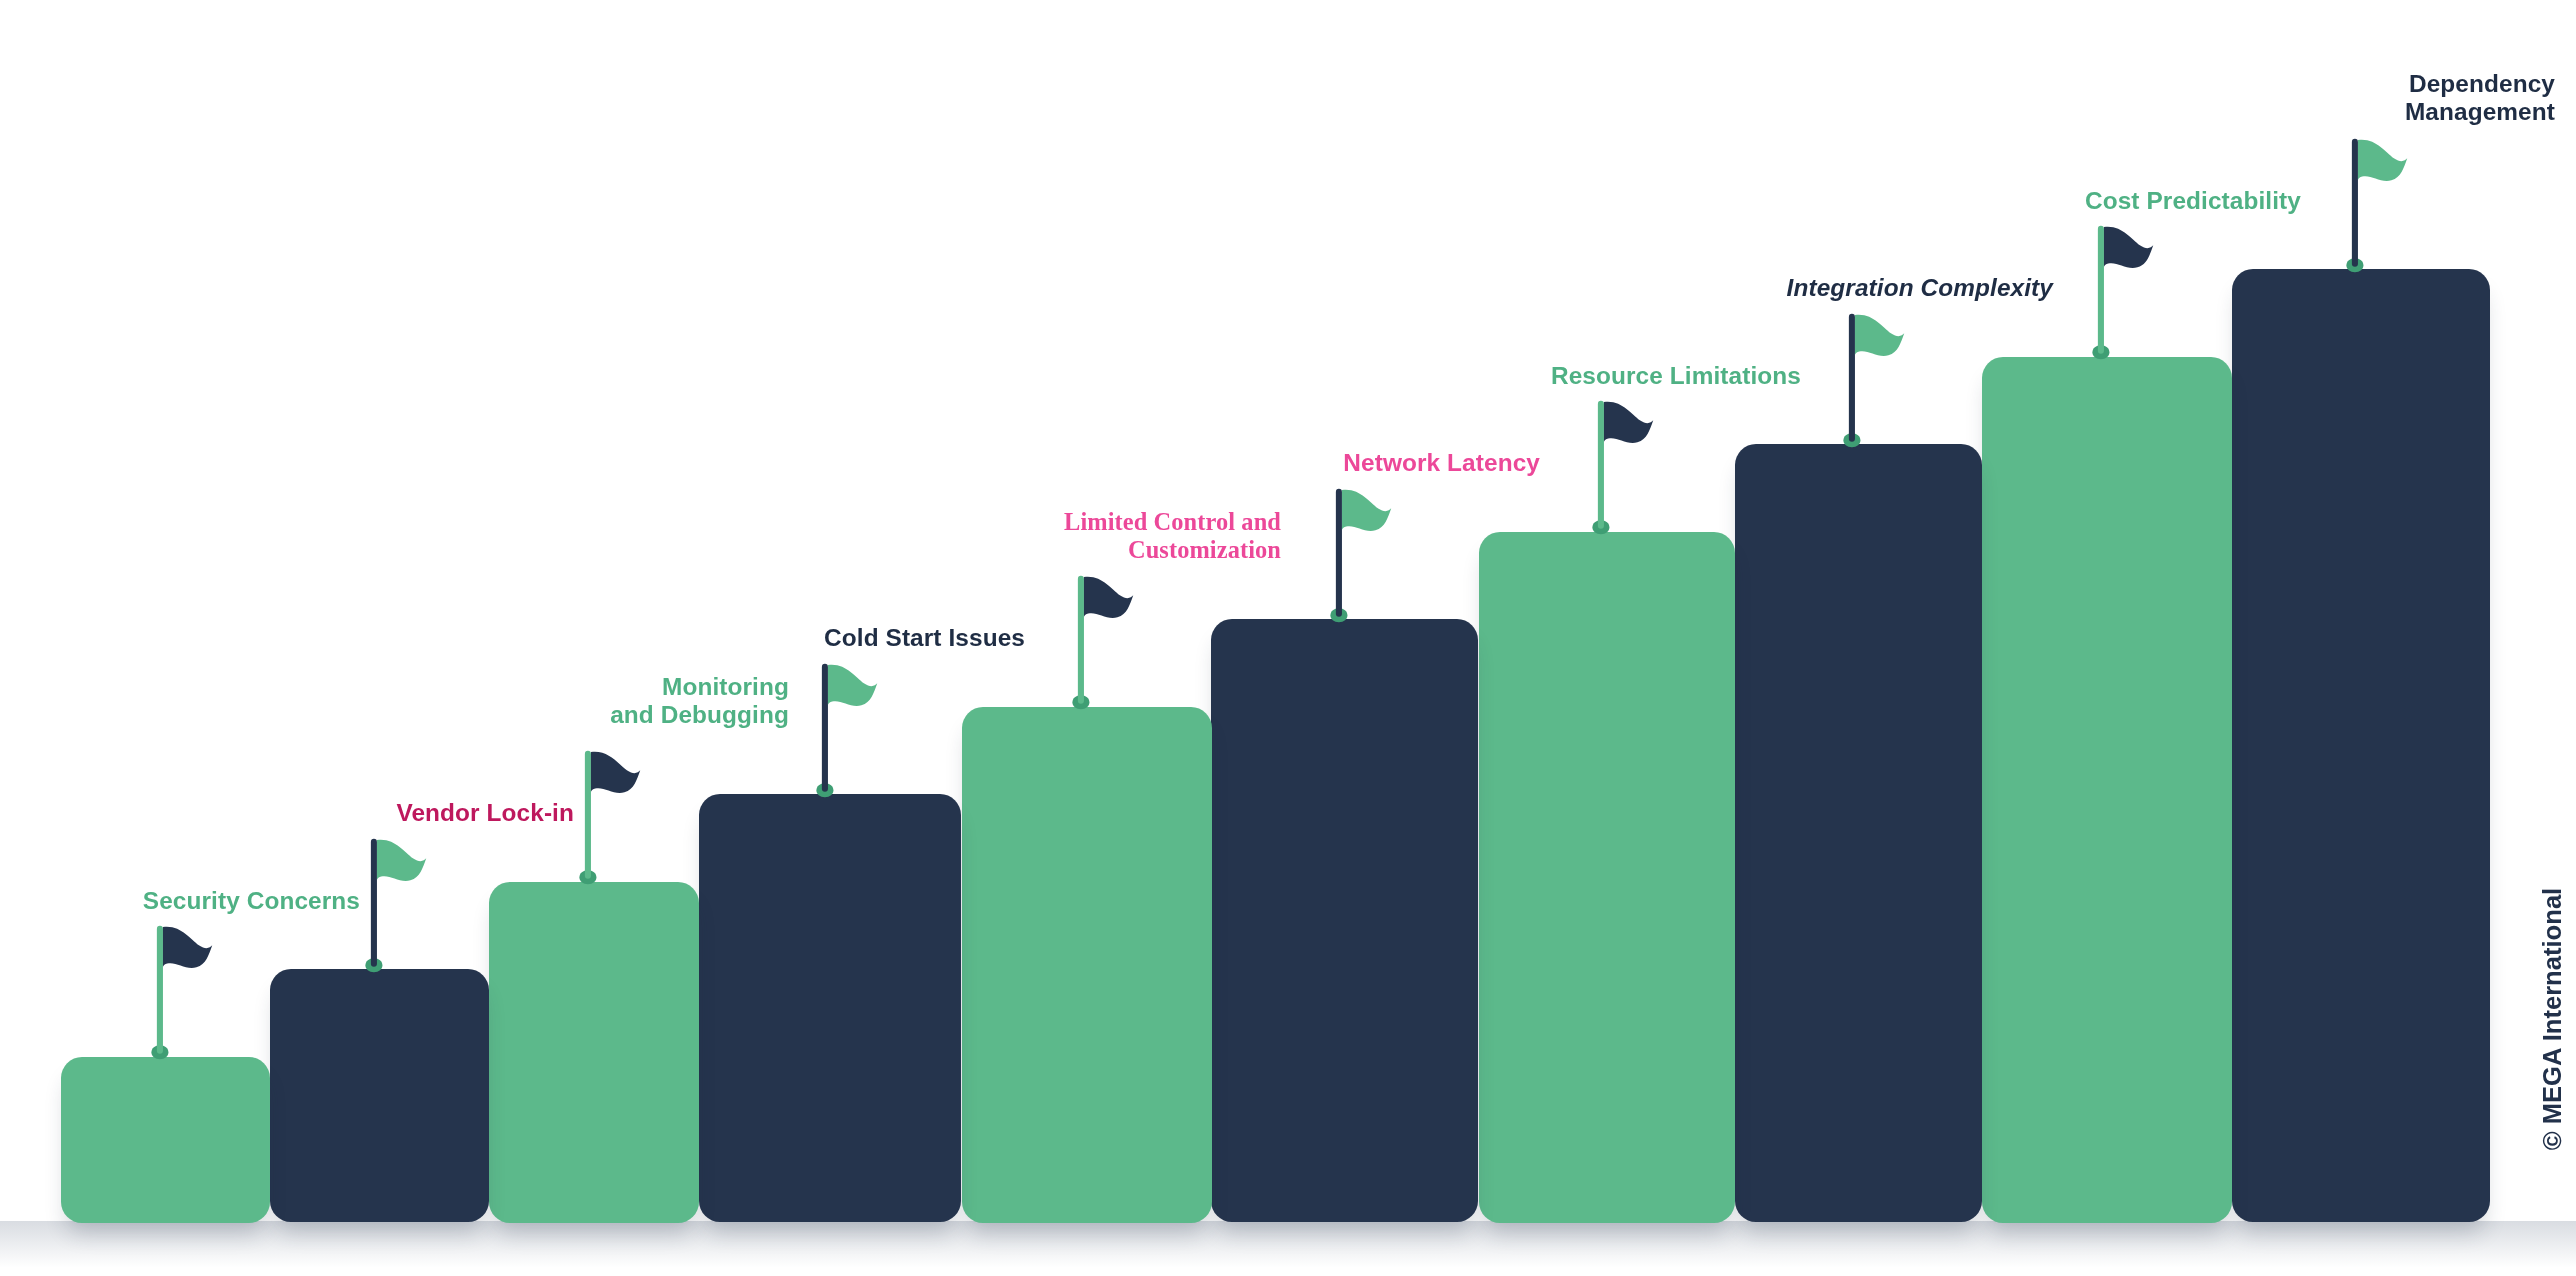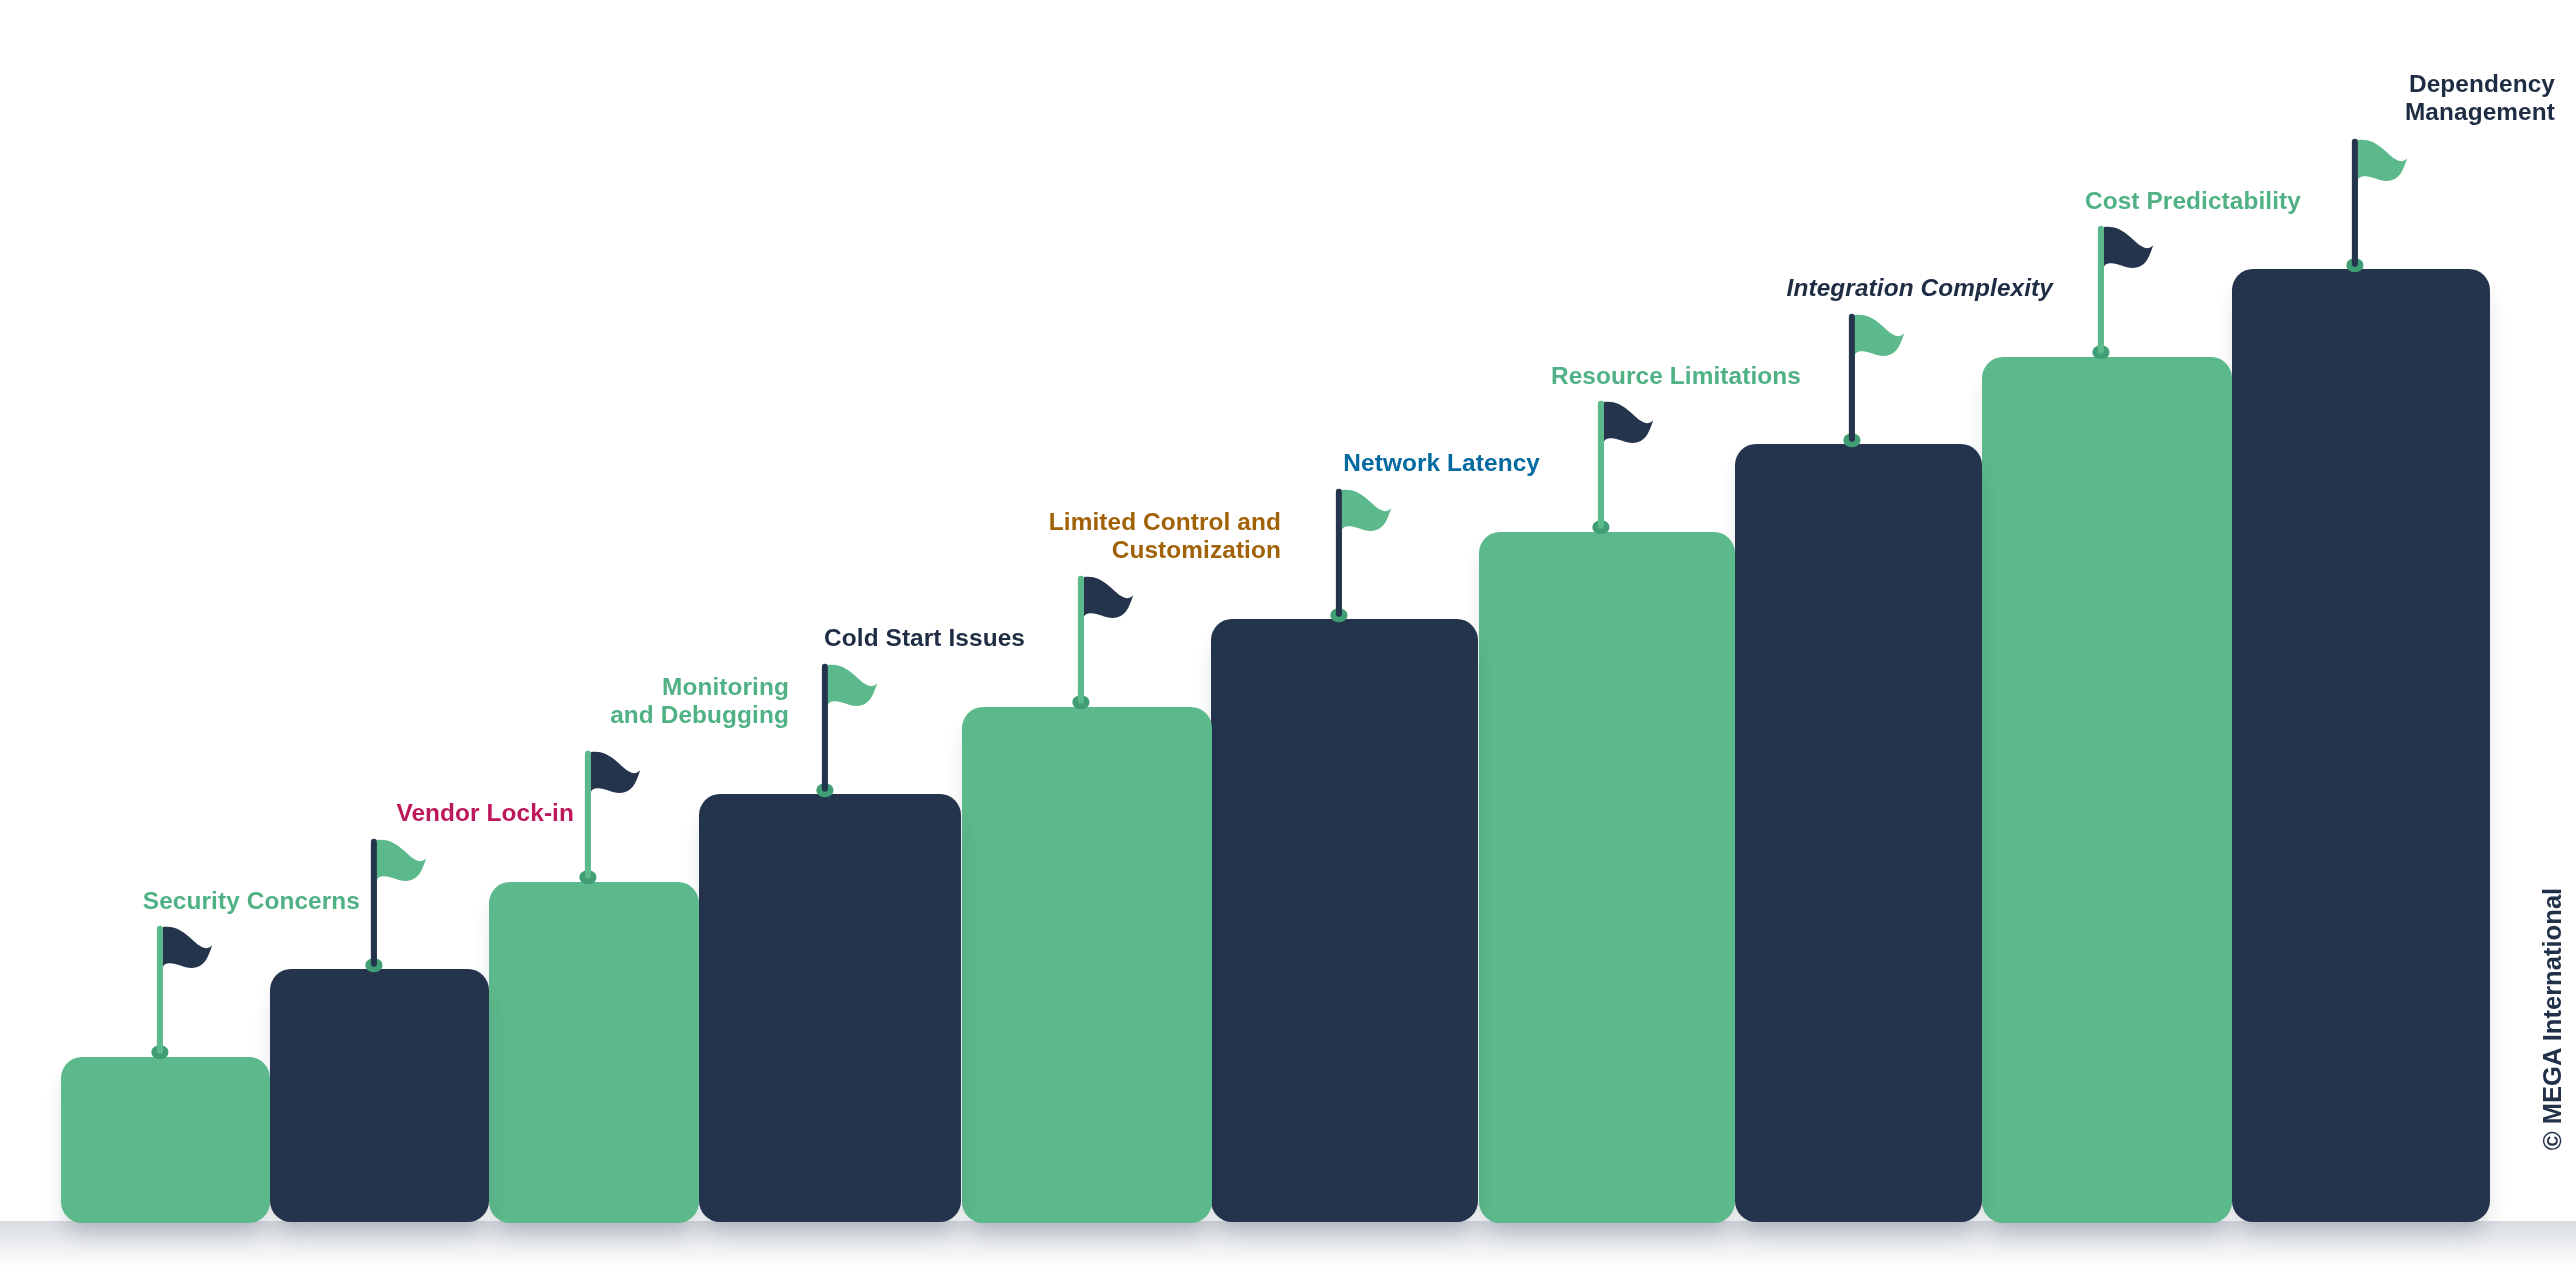--- a/index.html
+++ b/index.html
@@ -111,31 +111,31 @@
       </div>
       <div class="bar-label navy" style="width: 390px; left: 635px; color: rgb(31, 45, 68); z-index: 70; top: 624px;">Cold Start Issues</div>
       <div class="bar green" style="left: 962px; width: 250px; top: 707px; height: 516px; bottom: auto; background: rgb(92, 185, 139); z-index: 16;"></div>
       <div class="flag" style="left: 1038px; top: 571px; z-index: 60;">
   <svg viewBox="0 0 160 230" preserveAspectRatio="xMidYMax meet">
     <path d="M56 216 C56 209 62 204 70 204 C78 204 84 209 84 216 C84 222 78 227 70 227 C62 227 56 222 56 216 Z" fill="#3f9e74"></path>
     <rect x="65" y="8" width="10" height="210" rx="5" fill="#5cb98b"></rect>
     <path d="M75 10 C104 6 120 30 134 40 C146 48 152 44 156 40 C150 56 146 72 130 76 C112 81 96 66 82 70 C78 71 76 73 75 75 Z" fill="#25344d"></path>
   </svg>
       </div>
-      <div class="bar-label green" style="width: 390px; left: 891px; color: #a16207; z-index: 70; top: 508px;">Limited Control and
+      <div class="bar-label green" style="width: 390px; left: 891px; color: #ec4899; z-index: 70; top: 508px; font-family: Liberation Serif, serif;">Limited Control and
 Customization</div>
       <div class="bar navy" style="left: 1211px; width: 267px; top: 619px; height: 603px; bottom: auto; background: rgb(37, 52, 77); z-index: 15;"></div>
       <div class="flag" style="left: 1296px; top: 484px; z-index: 60;">
   <svg viewBox="0 0 160 230" preserveAspectRatio="xMidYMax meet">
     <path d="M56 216 C56 209 62 204 70 204 C78 204 84 209 84 216 C84 222 78 227 70 227 C62 227 56 222 56 216 Z" fill="#3f9e74"></path>
     <rect x="65" y="8" width="10" height="210" rx="5" fill="#25344d"></rect>
     <path d="M75 10 C104 6 120 30 134 40 C146 48 152 44 156 40 C150 56 146 72 130 76 C112 81 96 66 82 70 C78 71 76 73 75 75 Z" fill="#5cb98b"></path>
   </svg>
       </div>
-      <div class="bar-label navy" style="width: 390px; left: 1150px; color: #0369a1; z-index: 70; top: 449px;">Network Latency</div>
+      <div class="bar-label navy" style="width: 390px; left: 1150px; color: #ec4899; z-index: 70; top: 449px;">Network Latency</div>
       <div class="bar green" style="left: 1479px; width: 256px; top: 532px; height: 691px; bottom: auto; background: rgb(92, 185, 139); z-index: 14;"></div>
       <div class="flag" style="left: 1558px; top: 396px; z-index: 60;">
   <svg viewBox="0 0 160 230" preserveAspectRatio="xMidYMax meet">
     <path d="M56 216 C56 209 62 204 70 204 C78 204 84 209 84 216 C84 222 78 227 70 227 C62 227 56 222 56 216 Z" fill="#3f9e74"></path>
     <rect x="65" y="8" width="10" height="210" rx="5" fill="#5cb98b"></rect>
     <path d="M75 10 C104 6 120 30 134 40 C146 48 152 44 156 40 C150 56 146 72 130 76 C112 81 96 66 82 70 C78 71 76 73 75 75 Z" fill="#25344d"></path>
   </svg>
       </div>
       <div class="bar-label green" style="width: 390px; left: 1411px; color: rgb(79, 177, 132); z-index: 70; top: 362px;">Resource Limitations</div>
       <div class="bar navy" style="left: 1735px; width: 247px; top: 444px; height: 778px; bottom: auto; background: rgb(37, 52, 77); z-index: 13;"></div>

